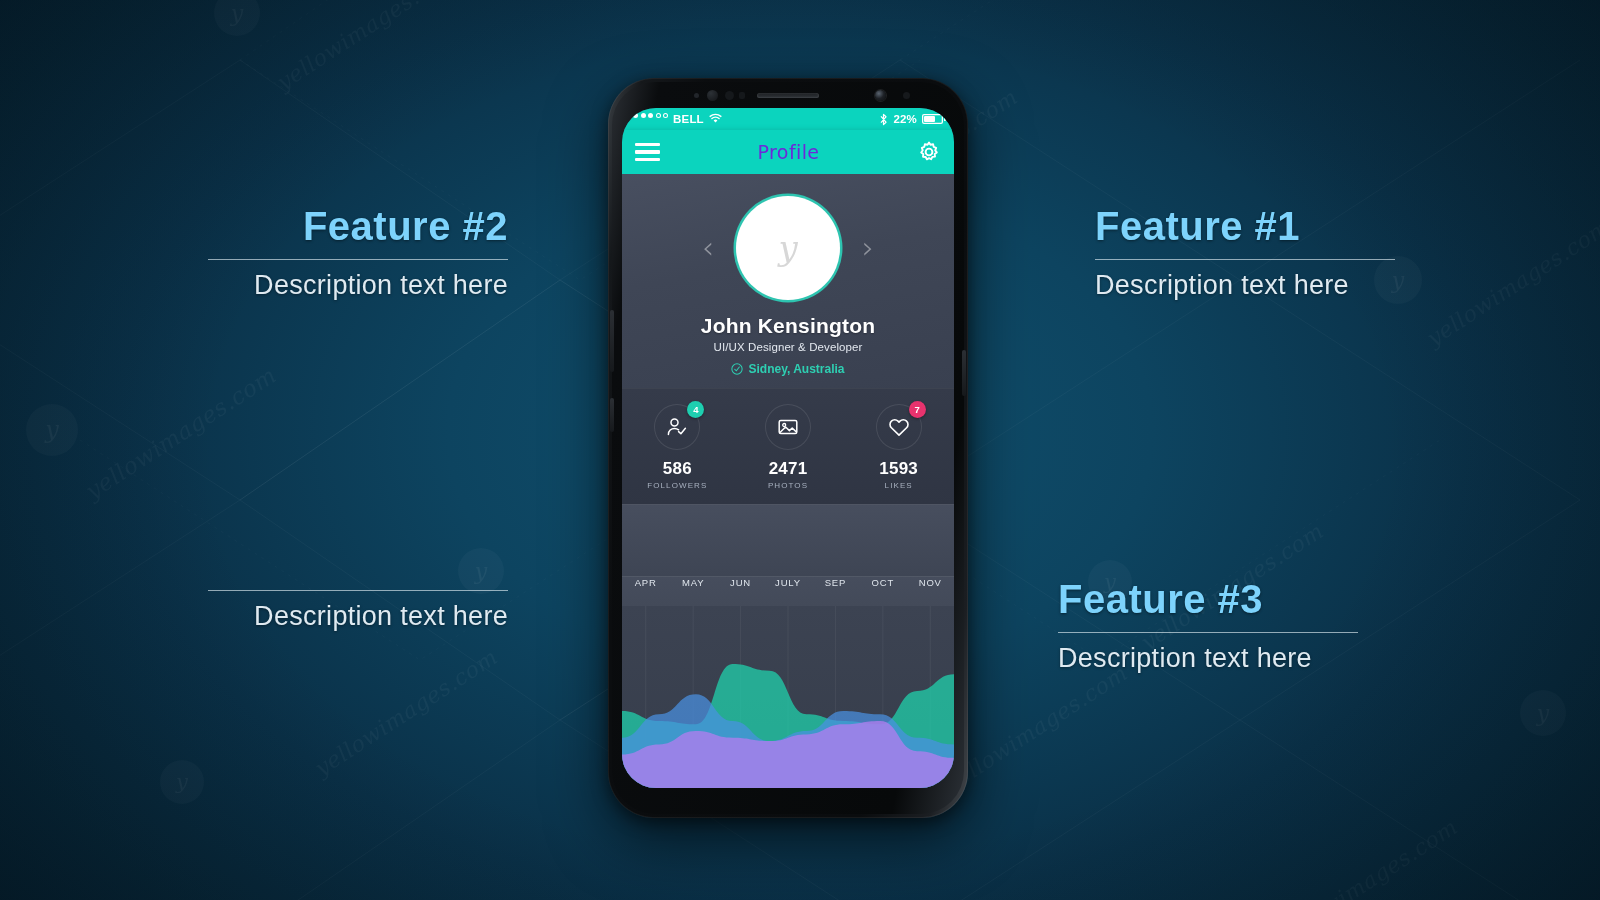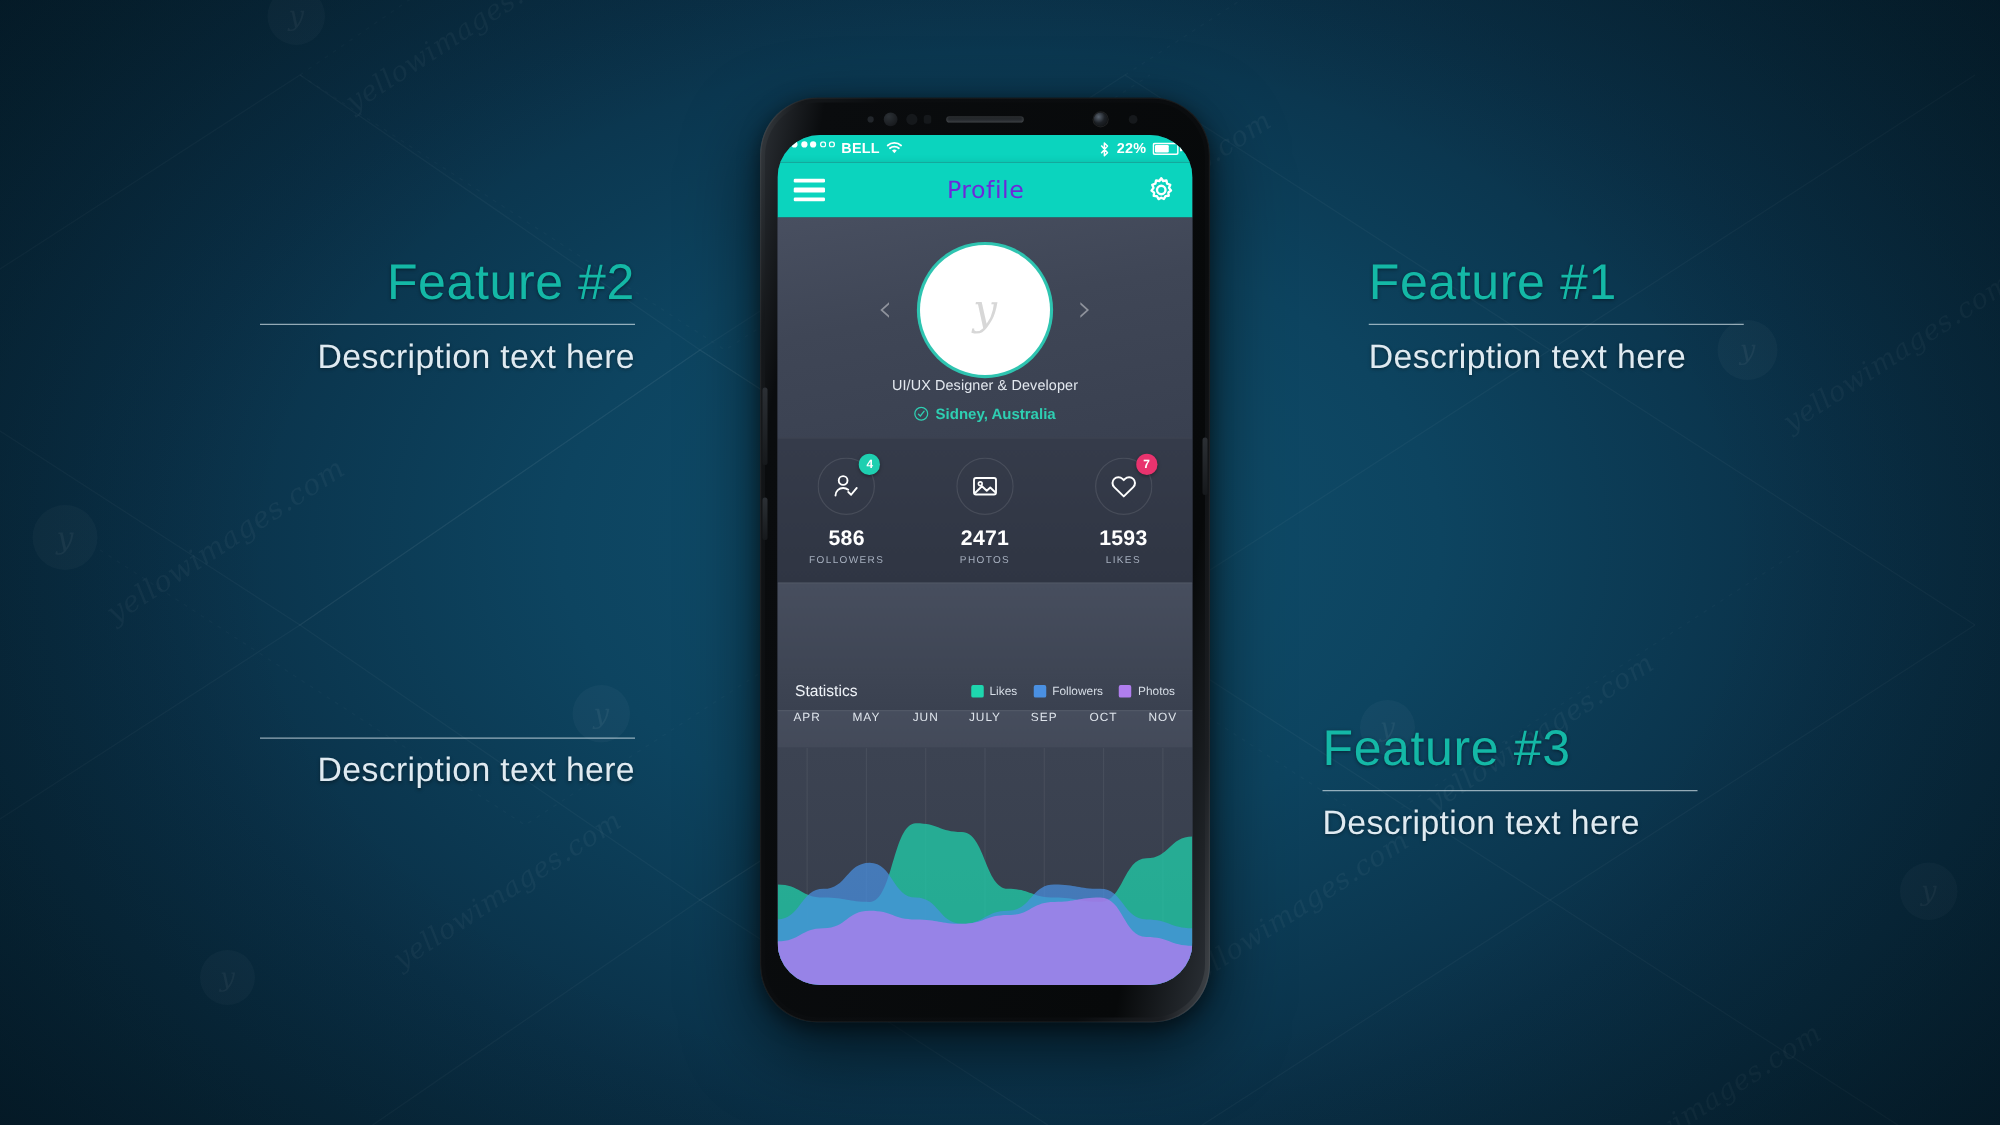--- a/index.html
+++ b/index.html
@@ -36,21 +36,21 @@
     background:rgba(255,255,255,.030);
     display:flex; align-items:center; justify-content:center;
     font-family:"DejaVu Serif", serif; font-style:italic;
     color:rgba(255,255,255,.055);
     pointer-events:none;
   }
 
   
   .feature { position:absolute; width:300px; }
   .feature .ftitle {
-    font-size:40px; font-weight:400; color:#14b8a6;
+    font-size:40px; font-weight:700; color:#7dd3fc;
     letter-spacing:.5px; line-height:1.05;
     text-shadow:0 1px 3px rgba(0,0,0,.45);
   }
   .feature .frule {
     height:1px; background:rgba(233,243,248,.62);
     margin:12px 0 10px 0;
   }
   .feature .fdesc {
     font-size:27px; font-weight:300; color:#dfeaf1;
     letter-spacing:.3px;
@@ -400,20 +400,21 @@
         </div>
 
         <div id="profile-panel">
           <div id="avatar-row">
             <div class="nav-arrow">‹</div>
             <div id="avatar">
               <span id="avatar-mark">y</span>
             </div>
             <div class="nav-arrow">›</div>
           </div>
+          <div id="profile-name">John Kensington</div>
           <div id="profile-role">UI/UX Designer &amp; Developer</div>
           <div id="profile-location">
             <svg id="loc-icon" viewBox="0 0 14 14">
               <circle cx="7" cy="7" r="6" fill="none" stroke="#2ecfb2" stroke-width="1.2"></circle>
               <path d="M4.4 7.4 L6.2 9.1 L9.7 4.6" fill="none" stroke="#2ecfb2" stroke-width="1.2" stroke-linecap="round"></path>
             </svg>
             <span>Sidney, Australia</span>
           </div>
         </div>
 
@@ -452,37 +453,20 @@
               <div class="badge" style="background:#e8336e">7</div>
             </div>
             <div class="stat-value">1593</div>
             <div class="stat-label">LIKES</div>
           </div>
 
         </div>
 
         <div id="mid-spacer"></div>
 
-        <div id="stats-header">
-          <div id="stats-title">Statistics</div>
-          <div id="legend">
-            <div class="legend-item">
-              <span class="legend-sw" style="background:#1ed6ae"></span>
-              <span class="legend-txt">Likes</span>
-            </div>
-            <div class="legend-item">
-              <span class="legend-sw" style="background:#4a90e2"></span>
-              <span class="legend-txt">Followers</span>
-            </div>
-            <div class="legend-item">
-              <span class="legend-sw" style="background:#b07eee"></span>
-              <span class="legend-txt">Photos</span>
-            </div>
-          </div>
-        </div>
 
         <div id="months">
           <div class="month">APR</div>
           <div class="month">MAY</div>
           <div class="month">JUN</div>
           <div class="month">JULY</div>
           <div class="month">SEP</div>
           <div class="month">OCT</div>
           <div class="month">NOV</div>
         </div>

